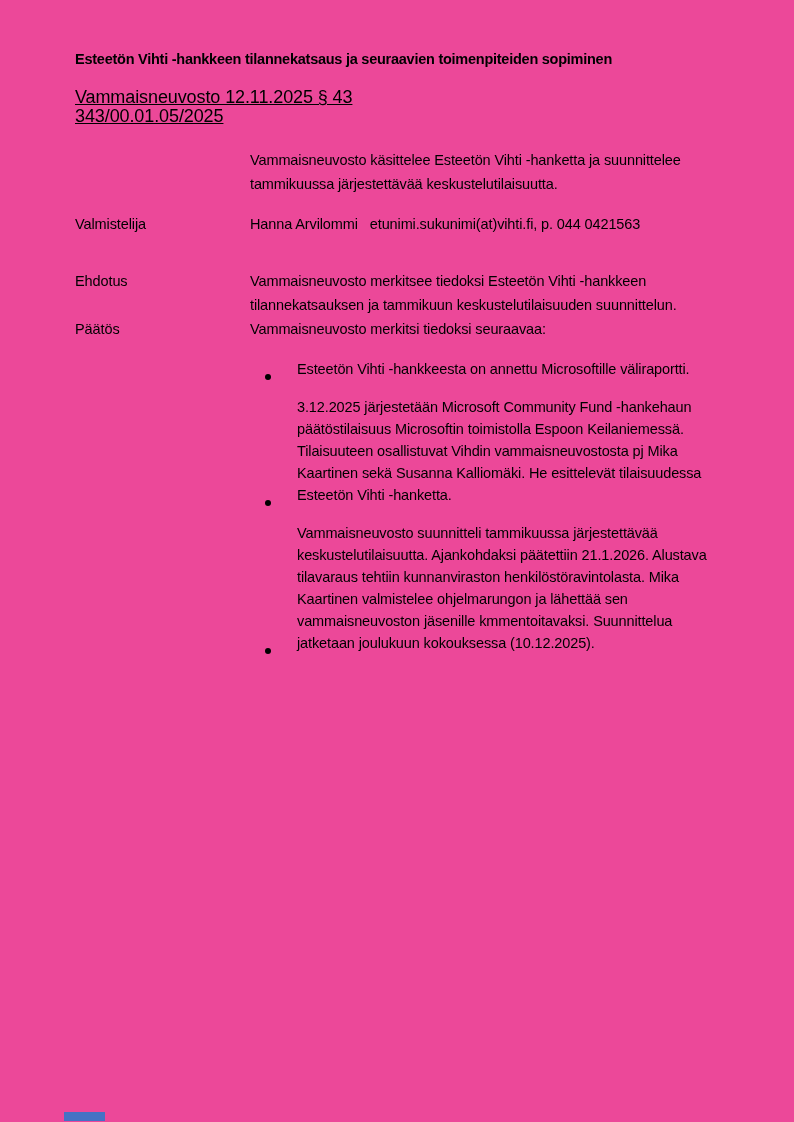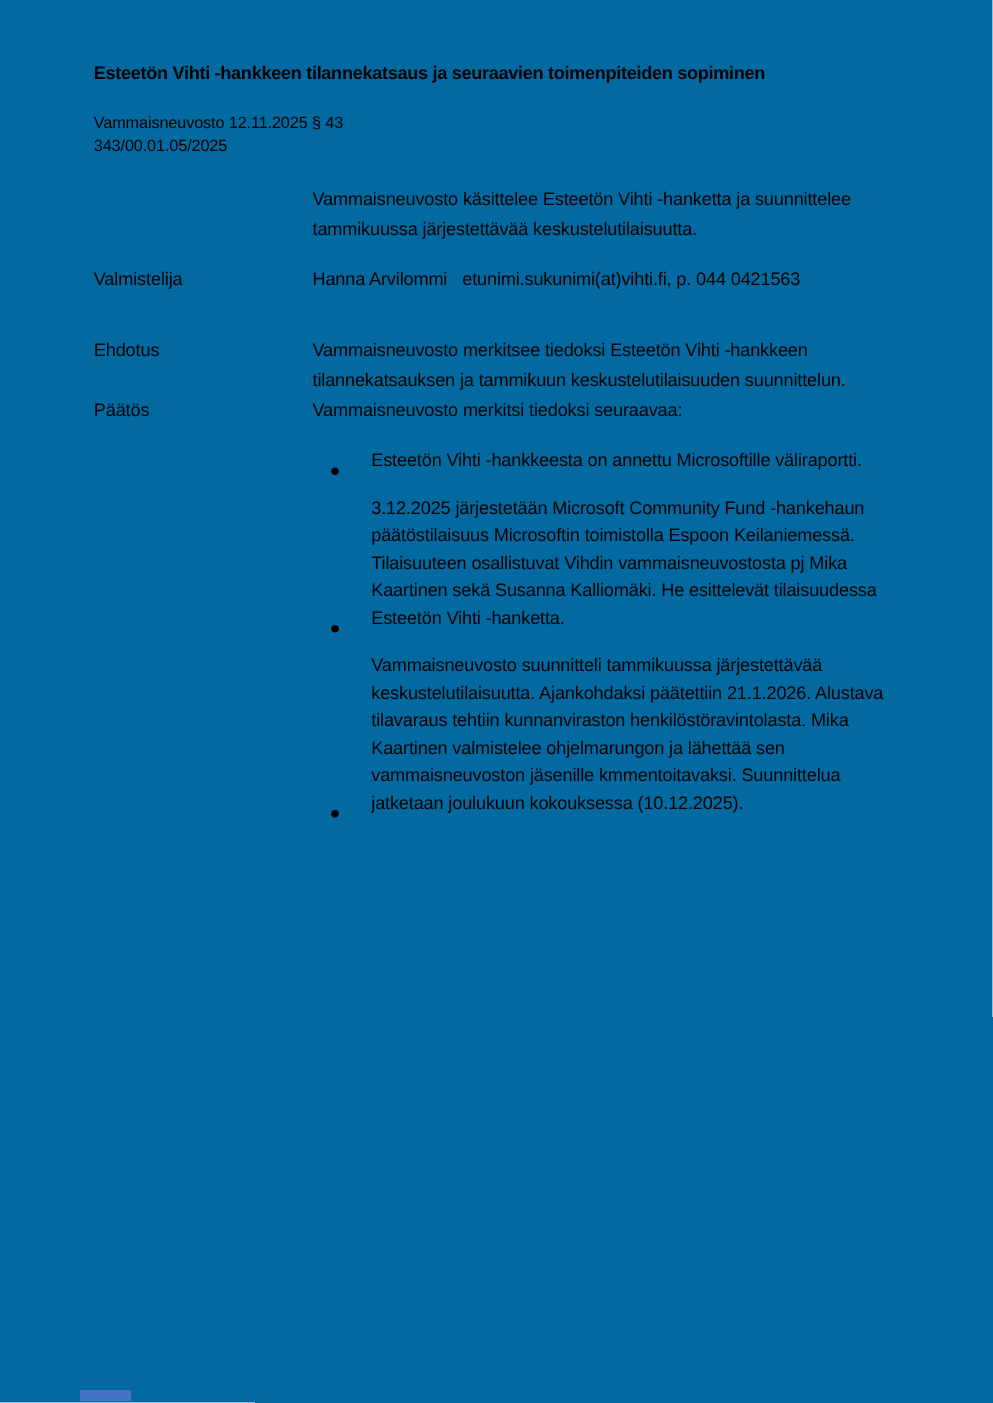--- a/index.html
+++ b/index.html
@@ -6,39 +6,40 @@
   html, body {
     margin: 0;
     padding: 0;
     background: #ffffff;
   }
   .page {
     position: relative;
     width: 794px;
     height: 1122px;
     margin: 0 auto;
-    background: #0369a1;
+    background: #ec4899;
     box-sizing: border-box;
     padding: 50px 47px 0 75px;
     font-family: "Liberation Sans", sans-serif;
     color: #000000;
     overflow: hidden;
   }
   .title {
     margin: 0;
     font-size: 14.5px;
     font-weight: 700;
     letter-spacing: -0.25px;
     line-height: 18px;
   }
   .meta {
     margin-top: 20px;
-    font-size: 13px;
+    font-size: 18px;
     line-height: 19px;
     letter-spacing: -0.1px;
+    text-decoration: underline;
   }
   .row {
     display: flex;
     align-items: flex-start;
   }
   .label-col {
     flex: 0 0 175px;
     width: 175px;
     font-size: 14.5px;
     line-height: 24px;

